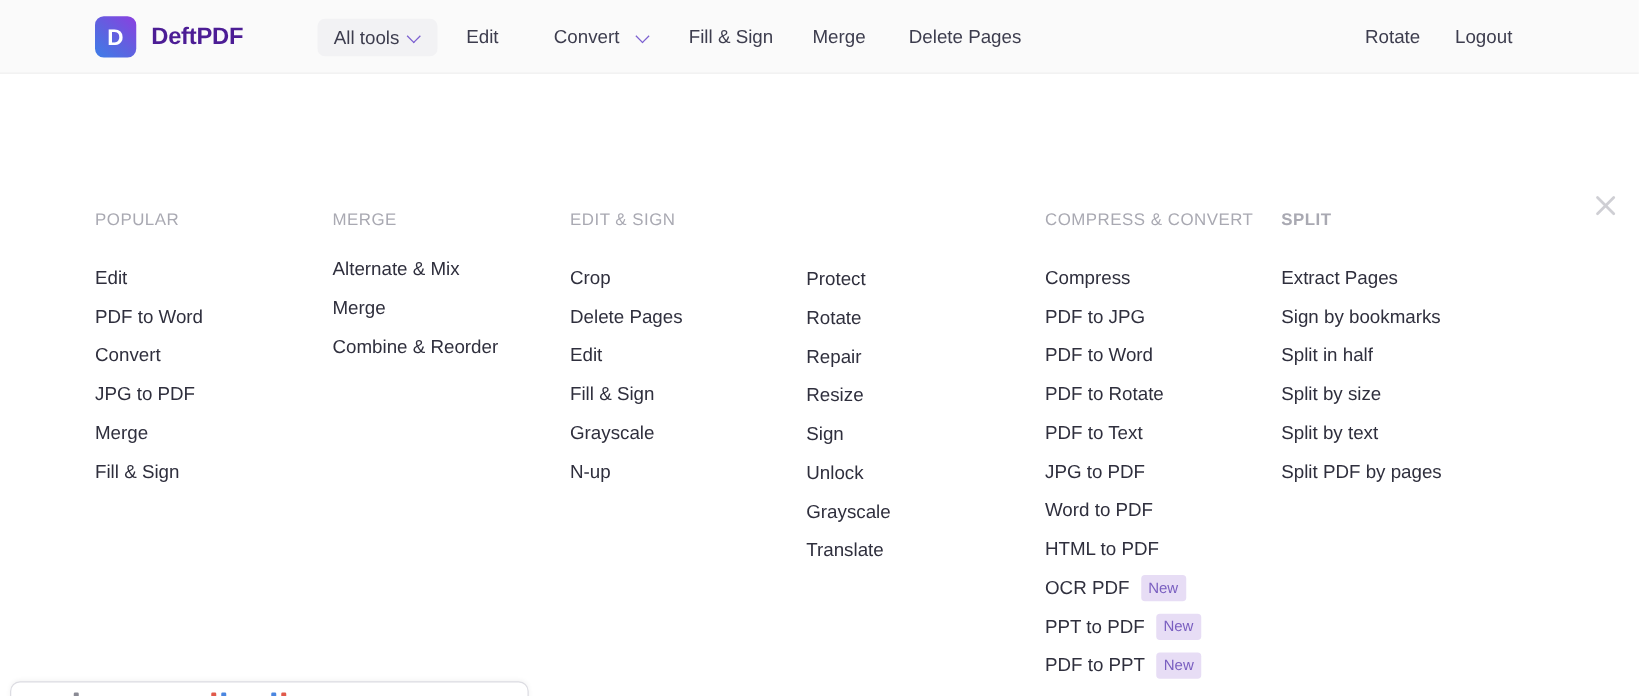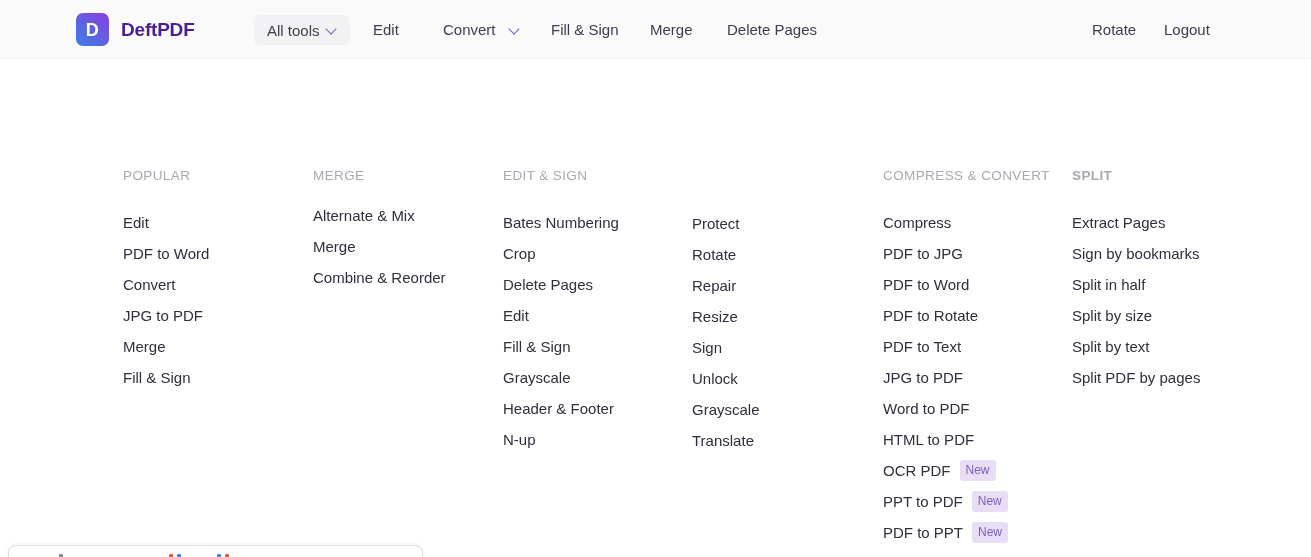--- a/index.html
+++ b/index.html
@@ -62,21 +62,20 @@
   #nav-merge   { left: 650px; }
   #nav-delete  { left: 727px; }
   #nav-account { left: 1092px; }
   #nav-logout  { left: 1164px; }
 
   
   #panel {
     position: absolute; top: 60px; left: 0;
     width: 1144px; height: 497px;
     background: #ffffff;
-    margin-left: 47px;
   }
   #close-btn {
     position: absolute; left: 1272px; top: 92px;
     width: 25px; height: 25px;
     cursor: pointer;
     display: flex; align-items: center; justify-content: center;
   }
   #close-btn svg { display:block; }
 
   .colhead {
@@ -208,39 +207,33 @@
       </div>
       <div class="toollink">
         <span>Merge</span>
       </div>
       <div class="toollink">
         <span>Combine &amp; Reorder</span>
       </div>
     </div>
   <div class="linklist" id="list-editsign">
       <div class="toollink">
-        <span>Bates Numbering</span>
-      </div>
-      <div class="toollink">
         <span>Crop</span>
       </div>
       <div class="toollink">
         <span>Delete Pages</span>
       </div>
       <div class="toollink">
         <span>Edit</span>
       </div>
       <div class="toollink">
         <span>Fill &amp; Sign</span>
       </div>
       <div class="toollink">
         <span>Grayscale</span>
-      </div>
-      <div class="toollink">
-        <span>Header &amp; Footer</span>
       </div>
       <div class="toollink">
         <span>N-up</span>
       </div>
     </div>
   <div class="linklist" id="list-editsign2">
       <div class="toollink">
         <span>Protect</span>
       </div>
       <div class="toollink">

